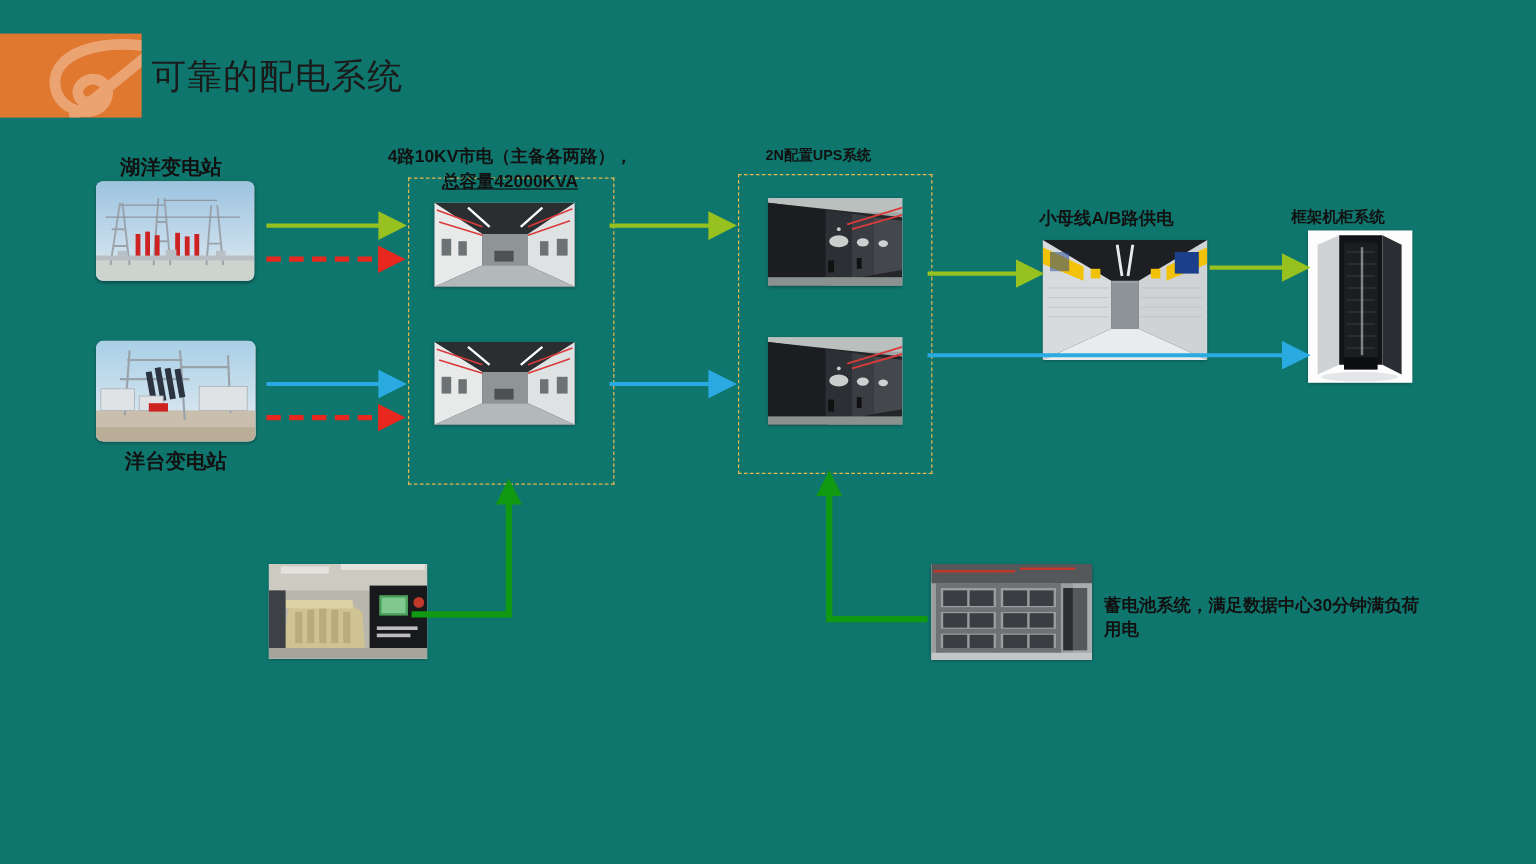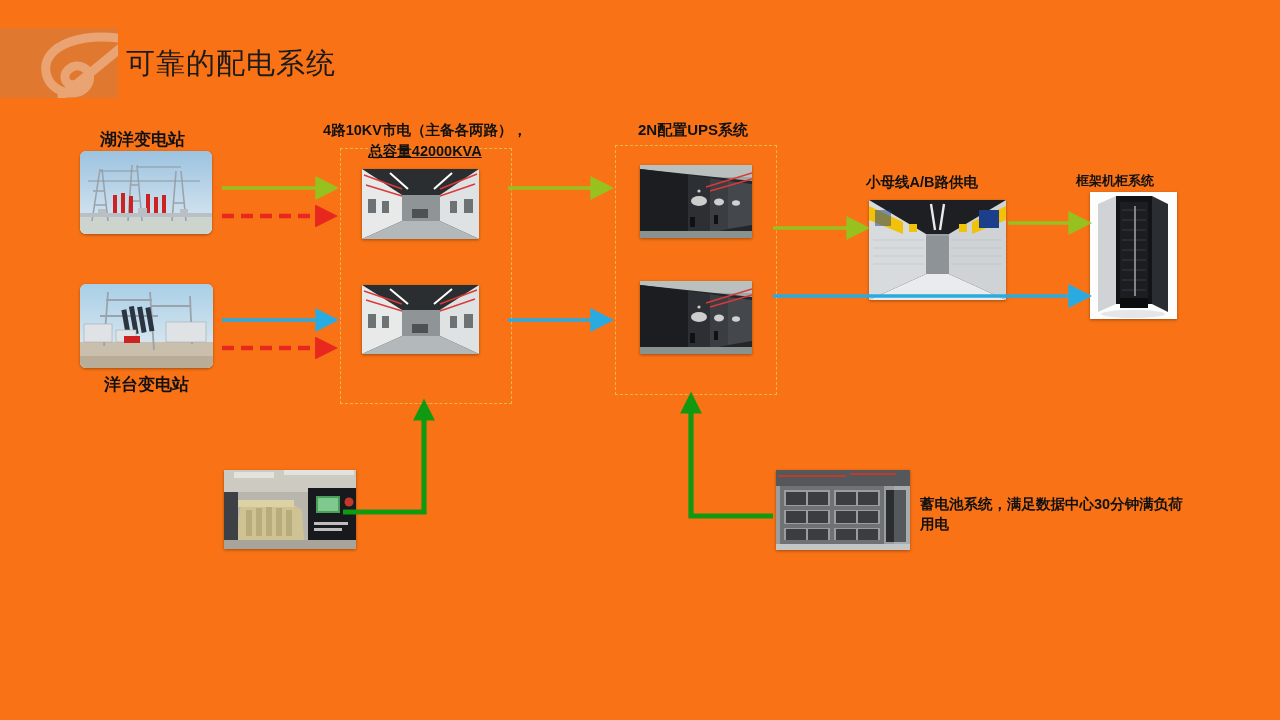--- a/index.html
+++ b/index.html
@@ -2,21 +2,21 @@
 <html><head>
 <meta charset="utf-8">
 <style>
   html,body{margin:0;padding:0;}
   body{
     width:1280px;height:720px;
     background:#ffffff;
     font-family:"Liberation Sans","DejaVu Sans",sans-serif;
     overflow:hidden;position:relative;
   }
-  .slide{position:absolute;inset:0;background:#f97316;}
+  .slide{position:absolute;inset:0;background:#0f766e;}
 
   
   .banner{
     position:absolute;left:0;top:28px;width:118px;height:70px;
     background:#E0782F;overflow:hidden;
   }
   .banner .swirl{
     position:absolute;left:22px;top:-6px;width:130px;height:90px;
     opacity:.32;
   }
@@ -64,21 +64,21 @@
   <div class="dashbox" style="left:340px;top:148px;width:170px;height:254px;"></div>
   <div class="dashbox" style="left:615px;top:145px;width:160px;height:248px;"></div>
 
   <div class="lbl" style="left:100px;top:128px;font-size:17px;font-family:Liberation Mono, monospace;">湖洋变电站</div>
 
   <div class="lbl" style="left:104px;top:373px;font-size:17px;">洋台变电站</div>
 
   <div class="lbl lbl-center" style="left:300px;top:121px;width:250px;font-size:14.5px;">4路10KV市电（主备各两路），</div>
   <div class="lbl lbl-center" style="left:300px;top:142px;width:250px;font-size:14.5px;text-decoration:underline;">总容量42000KVA</div>
 
-  <div class="lbl" style="left:638px;top:121px;font-size:15px;">2N配置UPS系统</div>
+  <div class="lbl" style="left:638px;top:121px;font-size:12px;">2N配置UPS系统</div>
 
   <div class="lbl" style="left:866px;top:173px;font-size:14.5px;">小母线A/B路供电</div>
 
   <div class="lbl" style="left:1076px;top:172px;font-size:13px;">框架机柜系统</div>
 
 
   <div class="lbl" style="left:920px;top:495px;font-size:14.5px;">蓄电池系统，满足数据中心30分钟满负荷</div>
   <div class="lbl" style="left:920px;top:515px;font-size:14.5px;">用电</div>
 
   <div class="photo rounded" style="left:80px;top:151px;width:132px;height:83px;">

